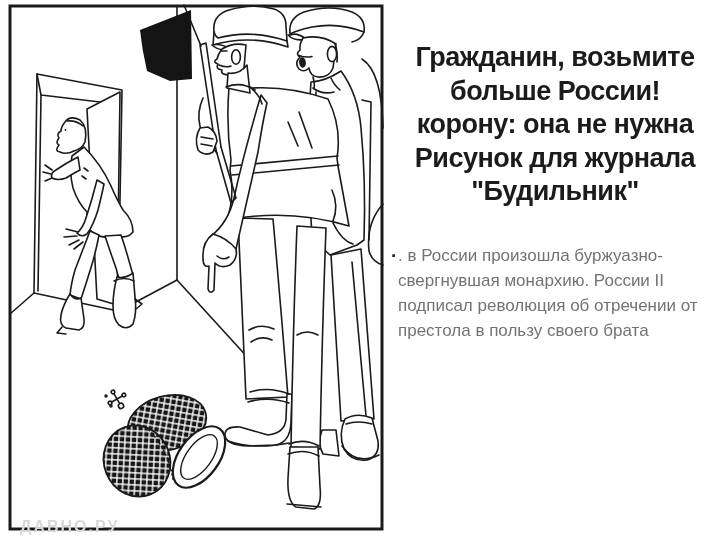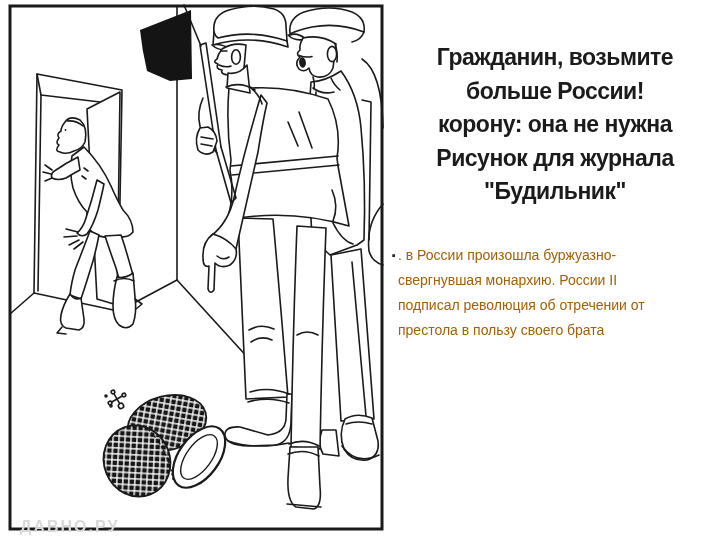--- a/index.html
+++ b/index.html
@@ -11,26 +11,26 @@
   .cartoon svg{display:block;width:100%;height:100%;}
   .ink{stroke:#1a1a1a;stroke-width:1.6;fill:none;stroke-linecap:round;stroke-linejoin:round;}
   .w{fill:#ffffff;}
   .watermark{
     position:absolute;left:13px;top:499px;font-size:16px;font-weight:bold;
     color:#d8d8d8;letter-spacing:2px;user-select:none;margin-top:16px;
   }
   .stray-mark{position:absolute;left:391px;top:240px;font-size:19px;font-weight:bold;color:#222;}
   .title-block{
     position:absolute;left:394px;top:41px;width:322px;text-align:center;
-    font-size:23px;font-weight:bold;line-height:33.5px;color:#1b1b1b;letter-spacing:-0.5px;
+    font-size:27px;font-weight:bold;line-height:33.5px;color:#1b1b1b;letter-spacing:-0.5px;
   }
   .title-block .line{white-space:nowrap;}
   .caption-block{
     position:absolute;left:398px;top:243px;width:320px;text-align:left;
-    font-size:14px;font-weight:normal;line-height:25px;color:#a16207;
+    font-size:17px;font-weight:normal;line-height:25px;color:#737373;
   }
   .caption-block .line{white-space:nowrap;}
 </style>
 </head>
 <body>
 
 <div class="stage">
 
   <div class="cartoon">
     <svg viewBox="7 3 378 529">

